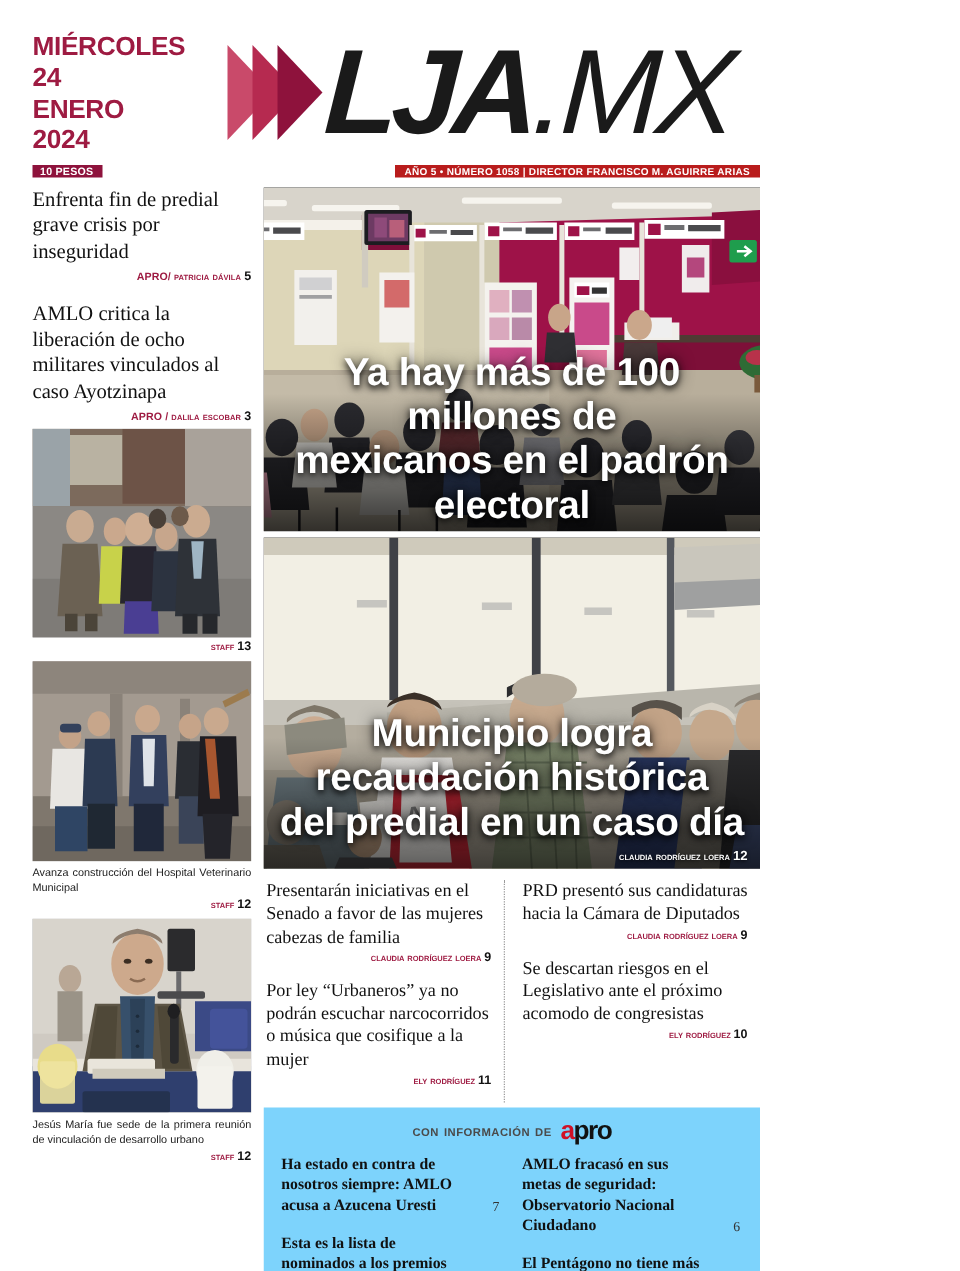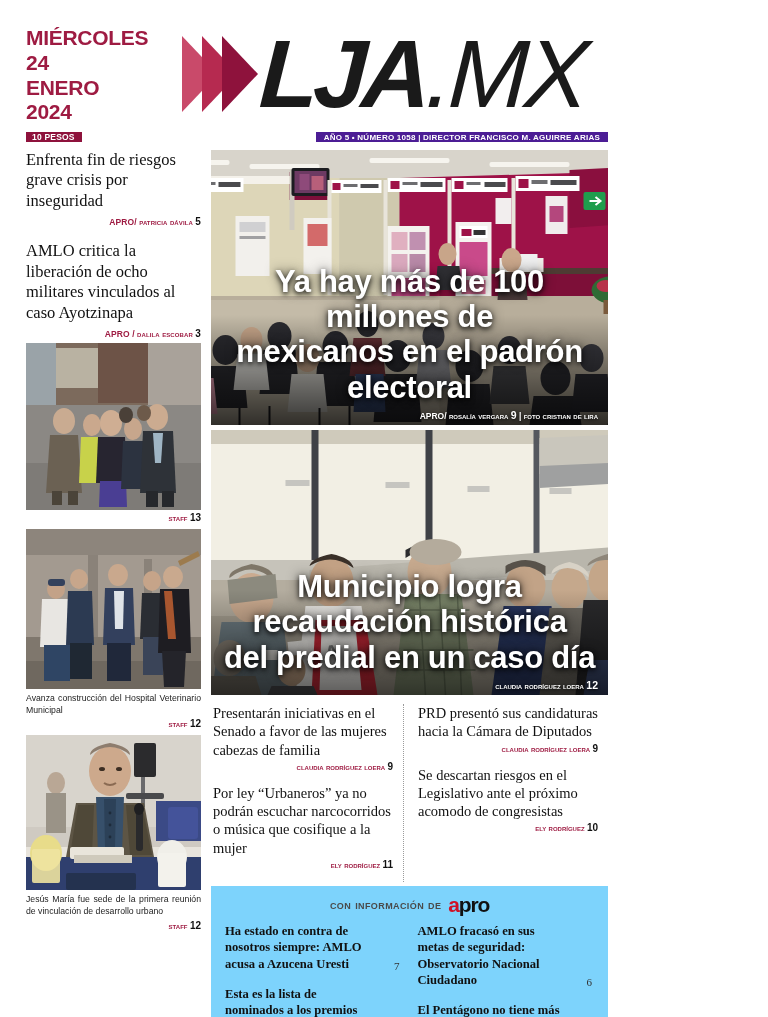--- a/index.html
+++ b/index.html
@@ -92,21 +92,21 @@
     font-family: "Liberation Sans", sans-serif;
     font-weight: bold;
     font-size: 8.5px;
     letter-spacing: 0.2px;
     padding: 0 7px 0 6px;
     display: flex;
     align-items: center;
   }
   .strip-gap { flex: 1; }
   .info-tag {
-    background: #4c1d95;
+    background: #b91c1c;
     color: #ffffff;
     font-family: "Liberation Sans", sans-serif;
     font-weight: bold;
     font-size: 8px;
     letter-spacing: 0.25px;
     padding: 0 8px;
     display: flex;
     align-items: center;
   }
 
@@ -316,21 +316,21 @@
     <div class="price-tag">10 PESOS</div>
     <div class="strip-gap"></div>
     <div class="info-tag">AÑO 5 • NÚMERO 1058 | DIRECTOR FRANCISCO M. AGUIRRE ARIAS</div>
   </div>
 
   <div class="body-grid">
 
     <div class="col-left">
 
       <div class="brief">
-        <h2>Enfrenta fin de riesgos grave crisis por inseguridad</h2>
+        <h2>Enfrenta fin de predial grave crisis por inseguridad</h2>
         <div class="byline">
           <span>APRO/</span>
           <span class="nm">Patricia Dávila</span>
           <span class="pg">5</span>
         </div>
       </div>
 
       <div class="brief-sep"></div>
 
       <div class="brief">
@@ -609,27 +609,20 @@
               <stop offset="100%" stop-color="#000" stop-opacity="0.75"></stop>
             </linearGradient>
           </defs>
           <rect x="0" y="165" width="540" height="110" fill="url(#fadeA)"></rect>
         </svg>
         <div class="overlay-head">
           <h1>
             <span>Ya hay más de 100 millones de</span><br>
             <span>mexicanos en el padrón electoral</span>
           </h1>
-          <div class="overlay-by">
-            <span>APRO/</span>
-            <span class="sc">Rosalía Vergara</span>
-            <span class="pg">9</span>
-            <span>|</span>
-            <span class="sc">Foto Cristian de Lira</span>
-          </div>
         </div>
       </div>
 
       <div class="main-photo mp2">
         <svg width="100%" height="100%" viewBox="0 0 540 265" preserveAspectRatio="xMidYMid slice" style="position:absolute;top:0;left:0">
           <rect width="540" height="265" fill="#d6d2c6"></rect>
           <rect x="0" y="0" width="540" height="175" fill="#f2efe4"></rect>
           <rect x="0" y="0" width="540" height="14" fill="#cfcabb"></rect>
 
           <rect x="60" y="0" width="7" height="170" fill="#3f4146"></rect>

